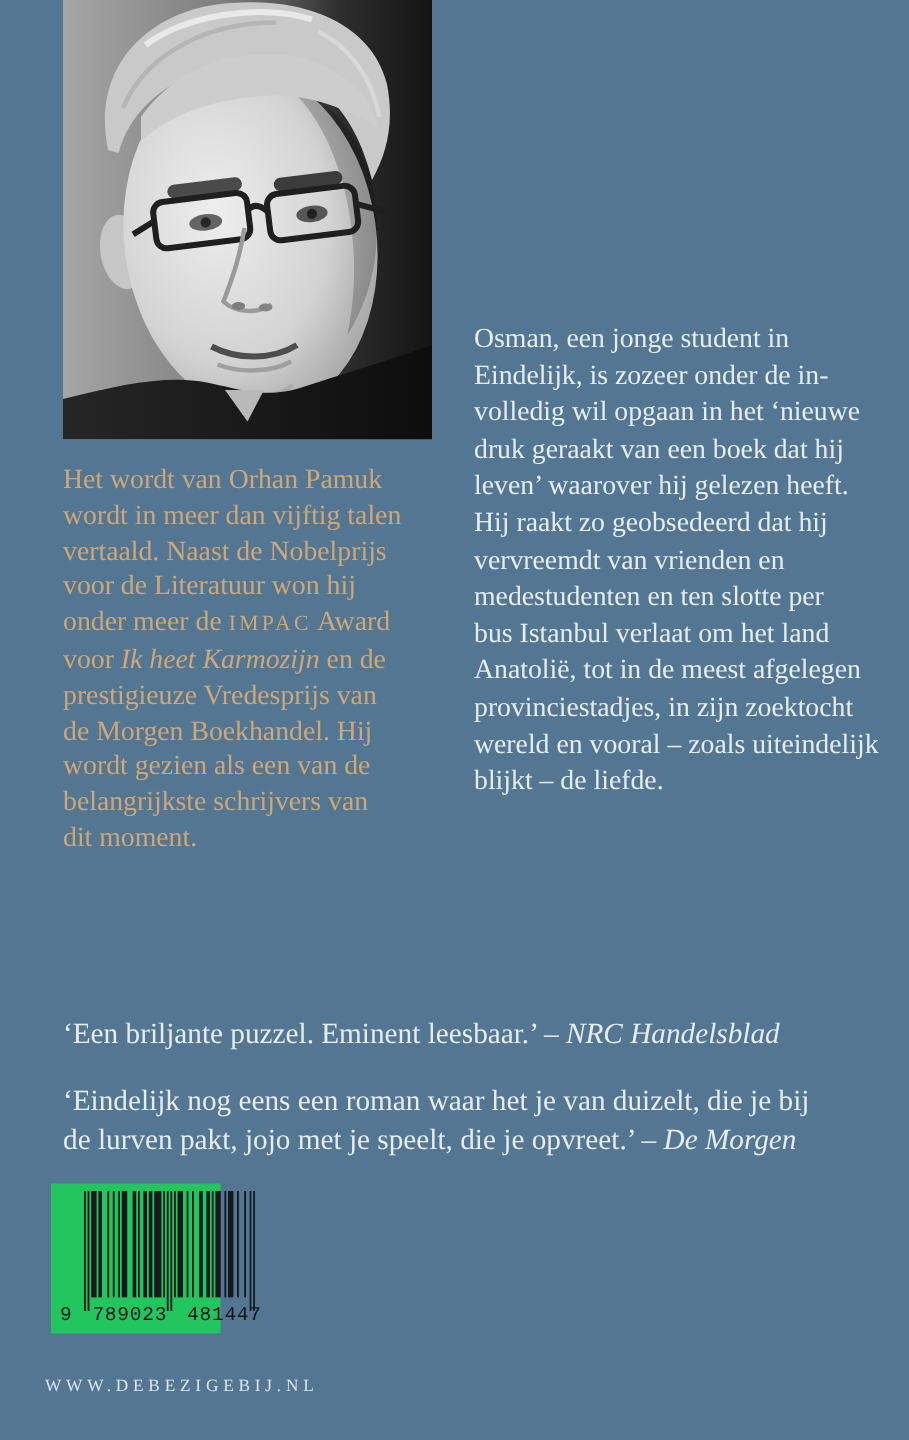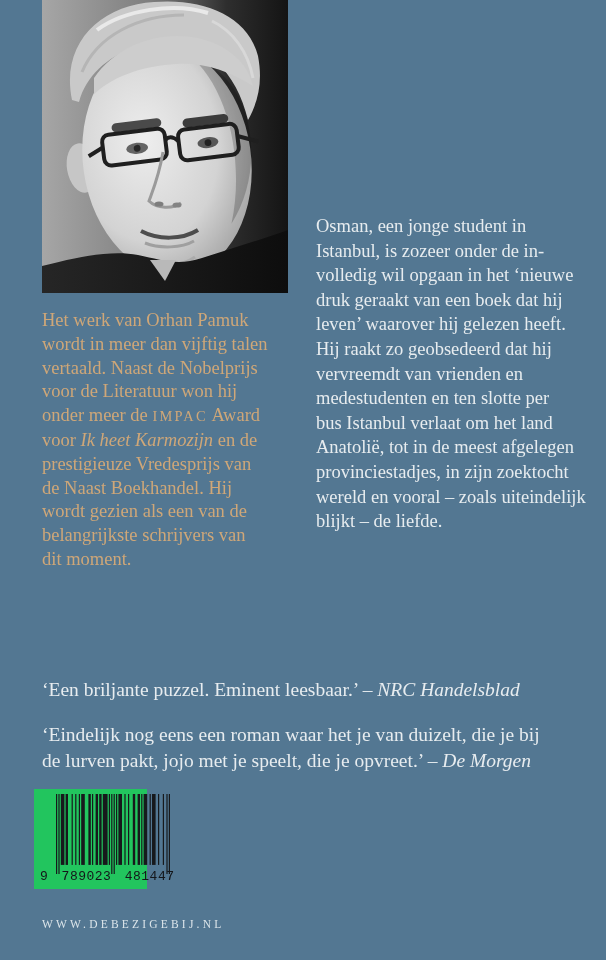--- a/index.html
+++ b/index.html
@@ -13,21 +13,21 @@
   .quote1{top:677px;text-align:center;}
   .quote2{top:722px;}
   .i{font-style:italic;}
   .sc{font-size:0.78em;letter-spacing:2.2px;}
   .barcode-box{position:absolute;left:34px;top:789px;width:113px;height:100px;background:#22c55e;}
   .bars{position:absolute;left:22px;top:5px;width:114px;height:80px;}
   .bars svg{display:block;width:100%;height:100%;}
   .isbn{position:absolute;left:6px;top:80px;width:130px;color:#14161a;
         font-family:"Liberation Mono","DejaVu Sans Mono",monospace;
         font-size:13px;letter-spacing:0.5px;word-spacing:5px;white-space:pre;background:transparent;}
-  .website{position:absolute;left:42px;top:918px;color:#dce5ea;font-size:11.5px;
+  .website{position:absolute;left:30px;top:918px;color:#dce5ea;font-size:11.5px;
            letter-spacing:3.2px;font-family:"Liberation Serif","DejaVu Serif",serif;}
 </style>
 </head>
 <body>
 
 <div class="cover">
 
   <div class="photo">
     <svg viewBox="0 0 246 293" width="246" height="293">
       <defs>
@@ -92,36 +92,36 @@
       <path d="M103,243 C118,249 140,248 152,241" stroke="#9f9f9f" stroke-width="3" fill="none"></path>
 
       <path d="M104,259 C120,267 141,266 153,257" stroke="#ababab" stroke-width="3" fill="none"></path>
 
       <path d="M0,293 L0,266 C40,256 70,250 96,255 C120,260 136,266 160,258 C194,247 224,238 246,230 L246,293 Z" fill="url(#pshirt)"></path>
       <path d="M108,260 L134,260 L123,281 Z" fill="#b9b9b9"></path>
     </svg>
   </div>
 
   <div class="textblock bio">
-      <div class="tl"><span>Het werk van Orhan Pamuk</span></div>
+      <div class="tl"><span>Het wordt van Orhan Pamuk</span></div>
       <div class="tl"><span>wordt in meer dan vijftig talen</span></div>
       <div class="tl"><span>vertaald. Naast de Nobelprijs</span></div>
       <div class="tl"><span>voor de Literatuur won hij</span></div>
       <div class="tl"><span>onder meer de </span><span class="sc">IMPAC</span><span> Award</span></div>
       <div class="tl"><span>voor </span><span class="i">Ik heet Karmozijn</span><span> en de</span></div>
       <div class="tl"><span>prestigieuze Vredesprijs van</span></div>
-      <div class="tl"><span>de Naast Boekhandel. Hij</span></div>
+      <div class="tl"><span>de Morgen Boekhandel. Hij</span></div>
       <div class="tl"><span>wordt gezien als een van de</span></div>
       <div class="tl"><span>belangrijkste schrijvers van</span></div>
       <div class="tl"><span>dit moment.</span></div>
     </div>
 
   <div class="textblock synopsis">
       <div class="tl"><span>Osman, een jonge student in</span></div>
-      <div class="tl"><span>Istanbul, is zozeer onder de in-</span></div>
+      <div class="tl"><span>Eindelijk, is zozeer onder de in-</span></div>
       <div class="tl"><span>volledig wil opgaan in het ‘nieuwe</span></div>
       <div class="tl"><span>druk geraakt van een boek dat hij</span></div>
       <div class="tl"><span>leven’ waarover hij gelezen heeft.</span></div>
       <div class="tl"><span>Hij raakt zo geobsedeerd dat hij</span></div>
       <div class="tl"><span>vervreemdt van vrienden en</span></div>
       <div class="tl"><span>medestudenten en ten slotte per</span></div>
       <div class="tl"><span>bus Istanbul verlaat om het land</span></div>
       <div class="tl"><span>Anatolië, tot in de meest afgelegen</span></div>
       <div class="tl"><span>provinciestadjes, in zijn zoektocht</span></div>
       <div class="tl"><span>wereld en vooral – zoals uiteindelijk</span></div>

